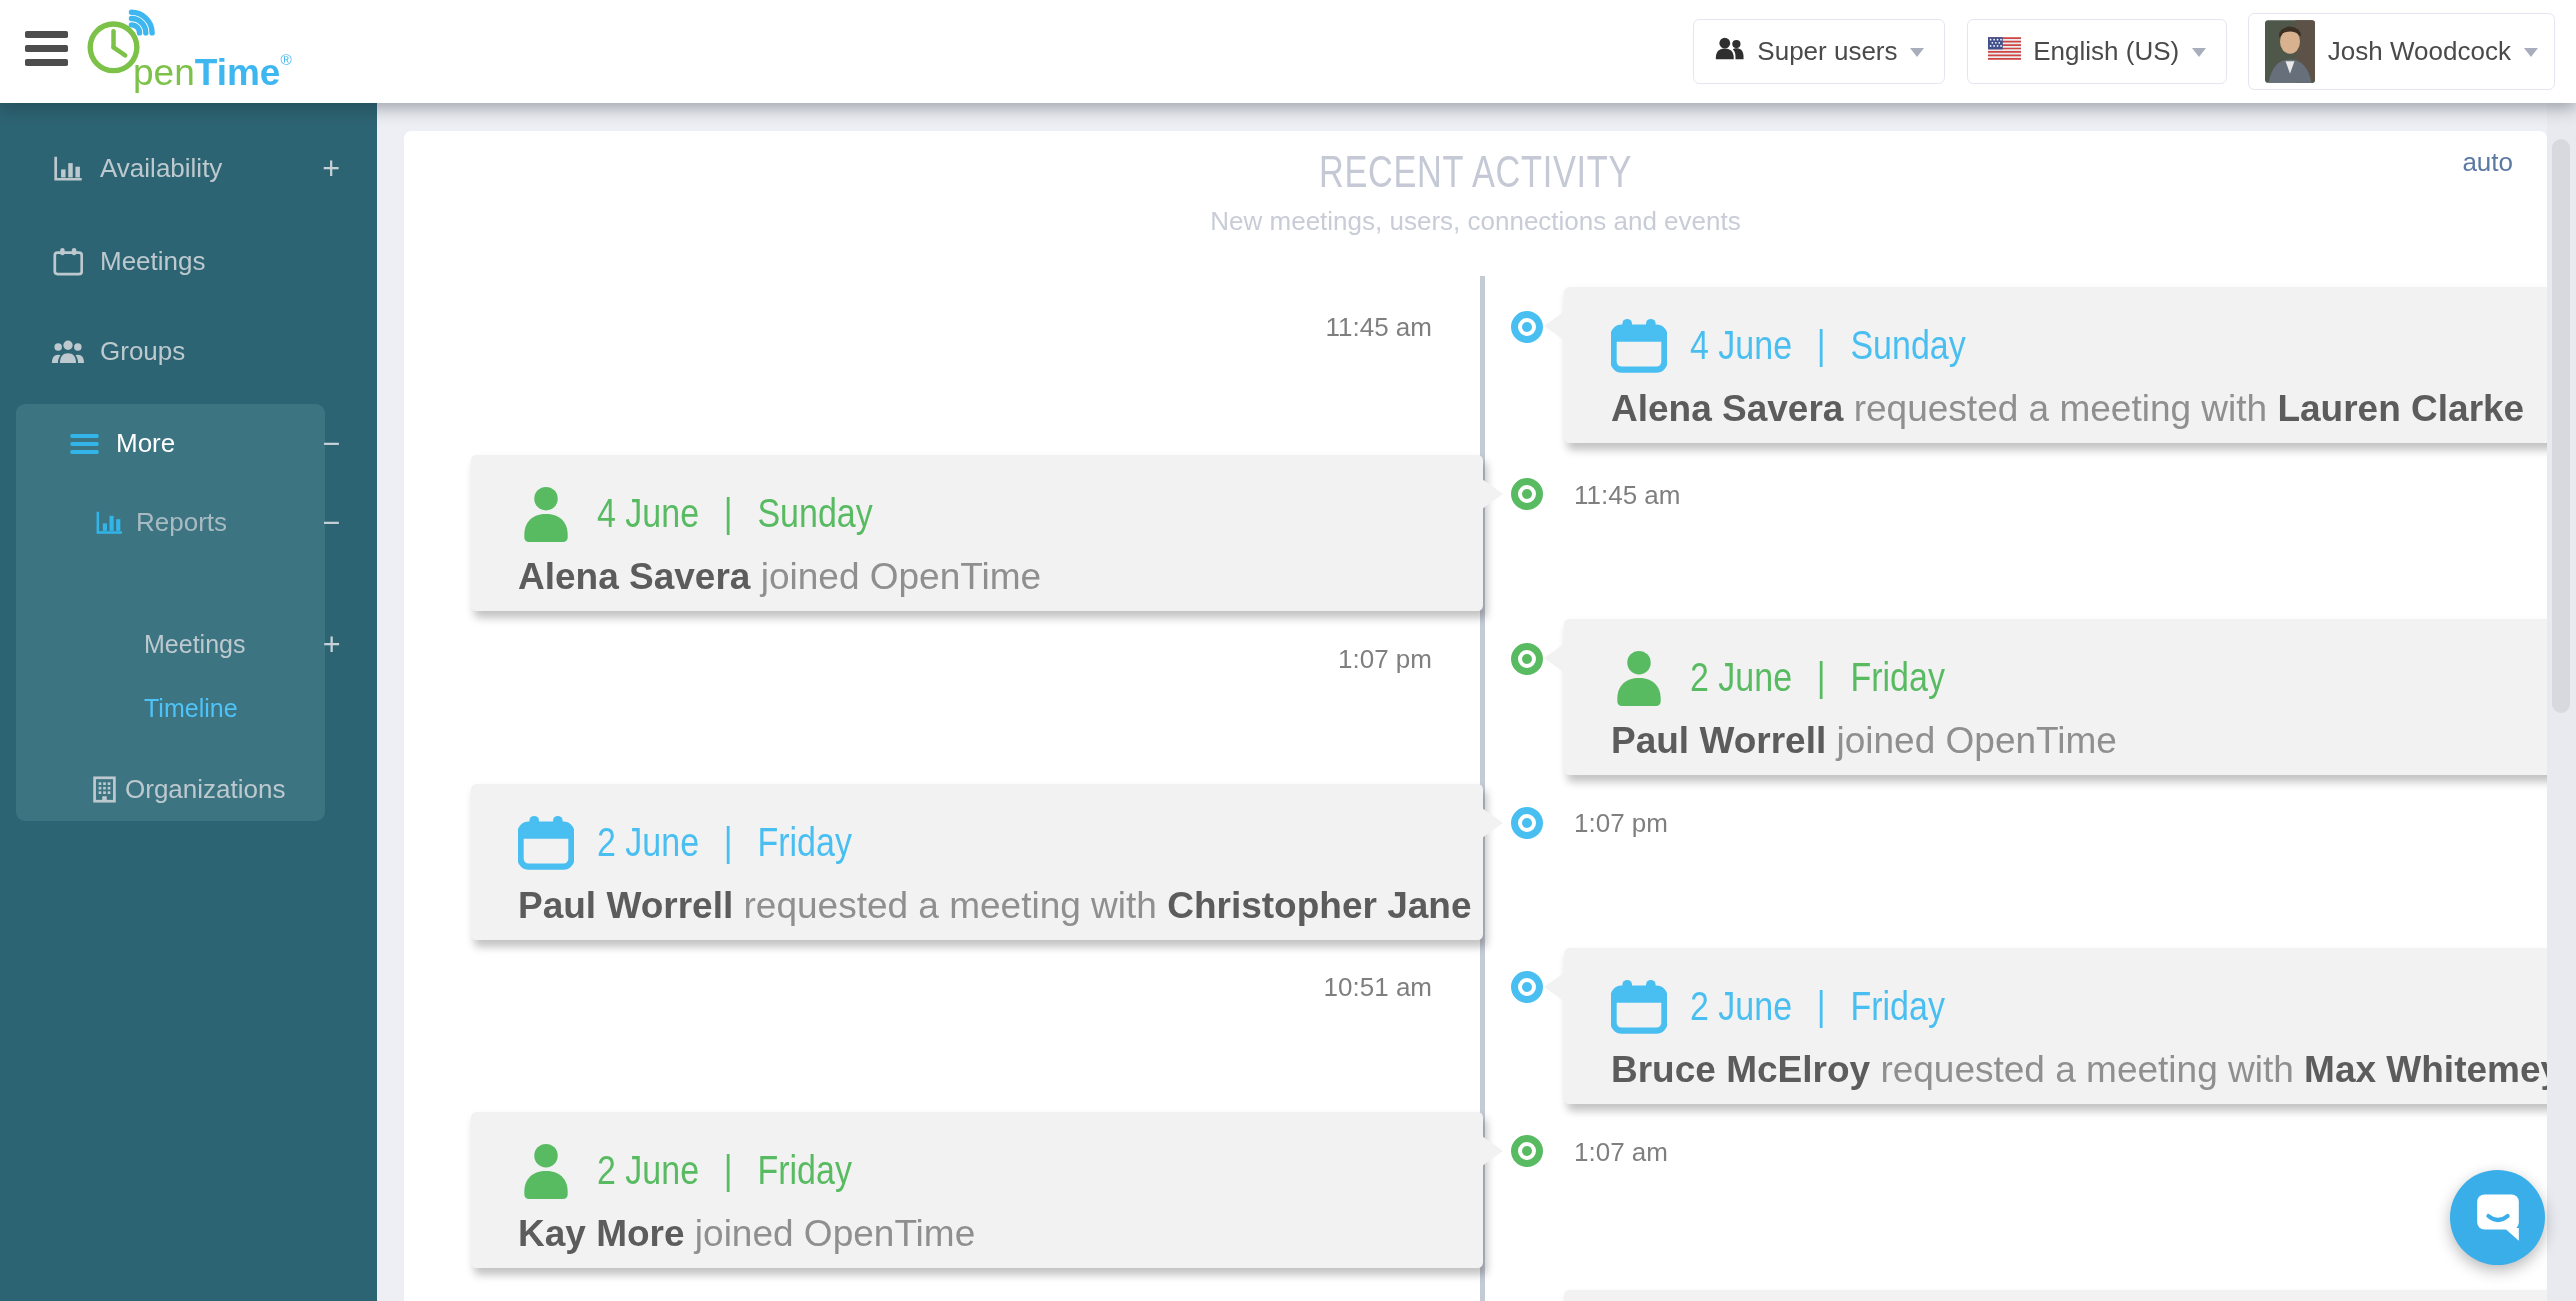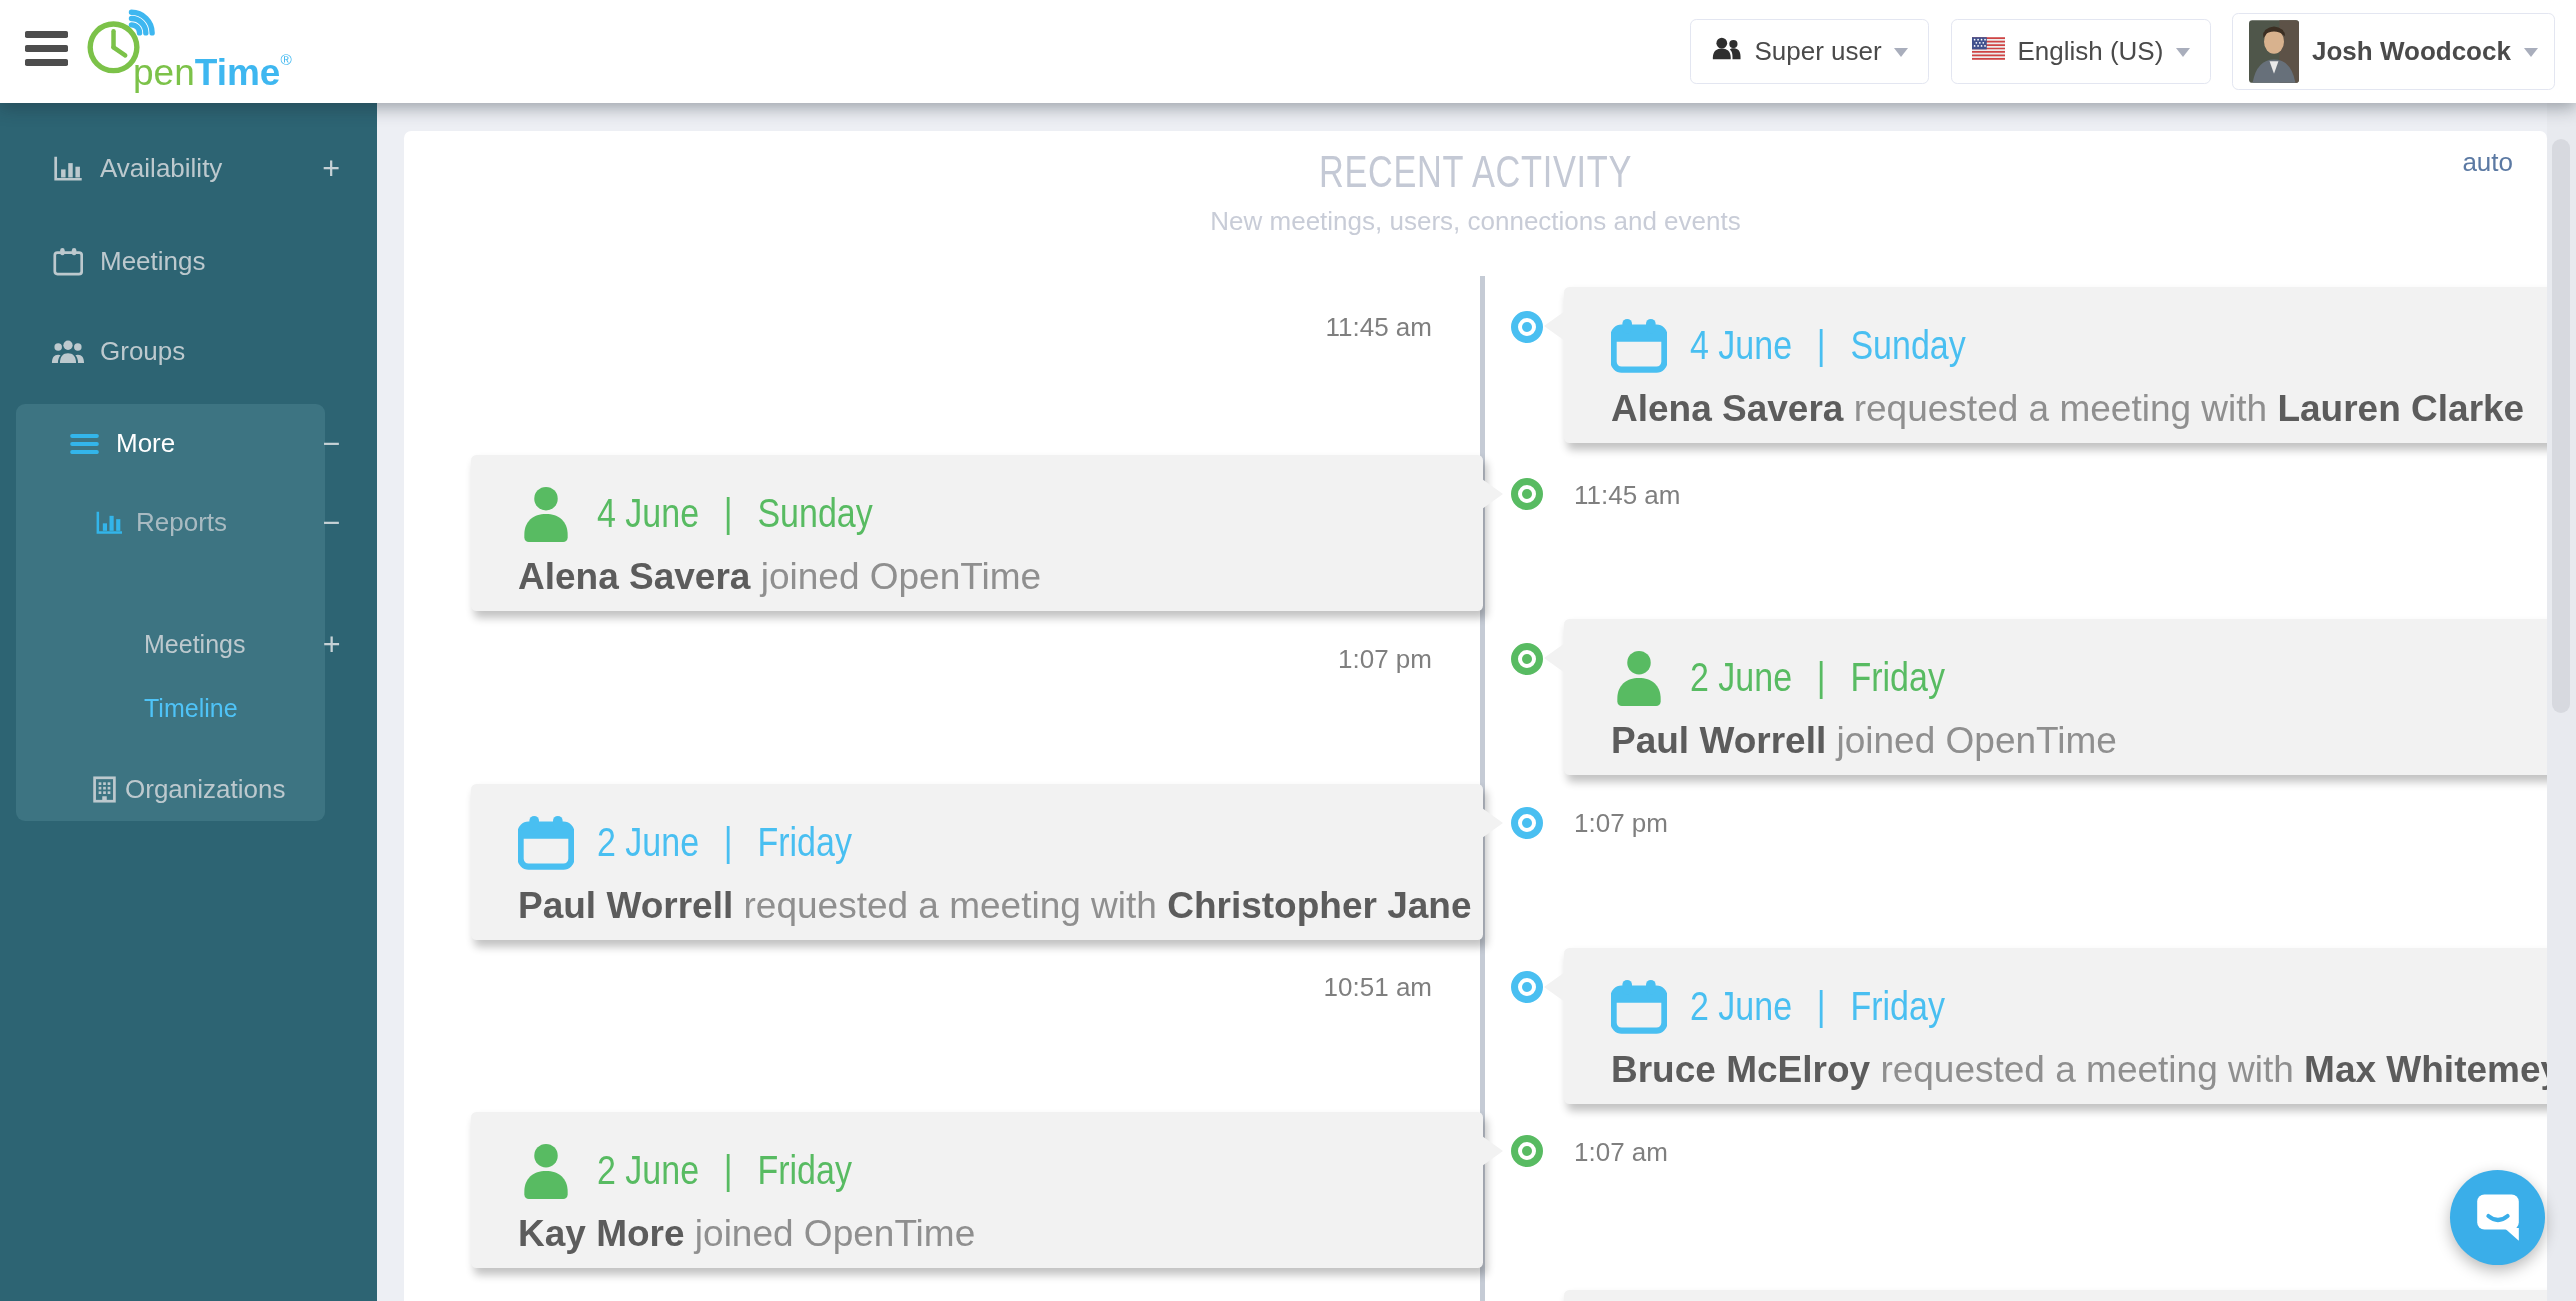--- a/index.html
+++ b/index.html
@@ -31,21 +31,21 @@
   .logo-time{ color:#3eb7f0; font-weight:700; }
   .logo-reg{ color:#3eb7f0; font-size:15.3px; vertical-align:20px; font-weight:400; }
 
   .header-controls{ position:absolute; right:21.5px; top:0; height:103px; display:flex; align-items:center; gap:21.5px; }
   .hdr-box{
     display:flex; align-items:center; gap:12.6px;
     border:0.9px solid #e3e6f1; border-radius:6.3px; background:#fff;
     height:65px; padding:0 20px; font-size:26px; color:#4a4a4a; cursor:pointer;
     white-space:nowrap;
   }
-  .hdr-box.user{ height:77px; padding:0 16px;font-weight:bold; }
+  .hdr-box.user{ height:77px; padding:0 16px; }
   .caret{ width:0; height:0; border:7.2px solid transparent; border-top:9px solid #a9aebc; margin-top:8px; }
   .avatar{ width:50px; height:63px; border-radius:3.6px; overflow:hidden; flex:0 0 auto; }
 
   
   .sidebar{ position:absolute; left:0; top:103px; width:377px; height:1198px; background:var(--teal); z-index:40; }
   .side-row{
     position:absolute; left:10px; width:100%; height:50px;
     display:flex; align-items:center; cursor:pointer;
     color:#bdc9ce; font-size:26px;
   }
@@ -162,21 +162,21 @@
   <div class="header-controls">
     <div class="hdr-box">
       <span>
         <svg width="30.5" height="25" viewBox="0 0 34 28">
           <circle cx="12" cy="8" r="6" fill="#2f2f2f"></circle>
           <path d="M2 26 v-2 c0-7 4.5-10 10-10 s10 3 10 10 v2 z" fill="#2f2f2f"></path>
           <circle cx="25" cy="9" r="4.6" fill="#2f2f2f"></circle>
           <path d="M24 26 v-2 c0-4 -0.5-7 -3-9 1-1 2-1.4 4-1.4 4.5 0 8 2.4 8 9.4 v3 z" fill="#2f2f2f"></path>
         </svg>
       </span>
-      <span>Super user</span>
+      <span>Super users</span>
       <span class="caret"></span>
     </div>
 
     <div class="hdr-box">
       <span>
         <svg width="33" height="23" viewBox="0 0 19 13">
           <rect width="19" height="13" fill="#ececec"></rect>
           <path d="M0 0h19v1H0z M0 2h19v1H0z M0 4h19v1H0z M0 6h19v1H0z M0 8h19v1H0z M0 10h19v1H0z M0 12h19v1H0z" fill="#cf4444"></path>
           <rect width="8.5" height="7" fill="#41518e"></rect>
           <g fill="#fff">

